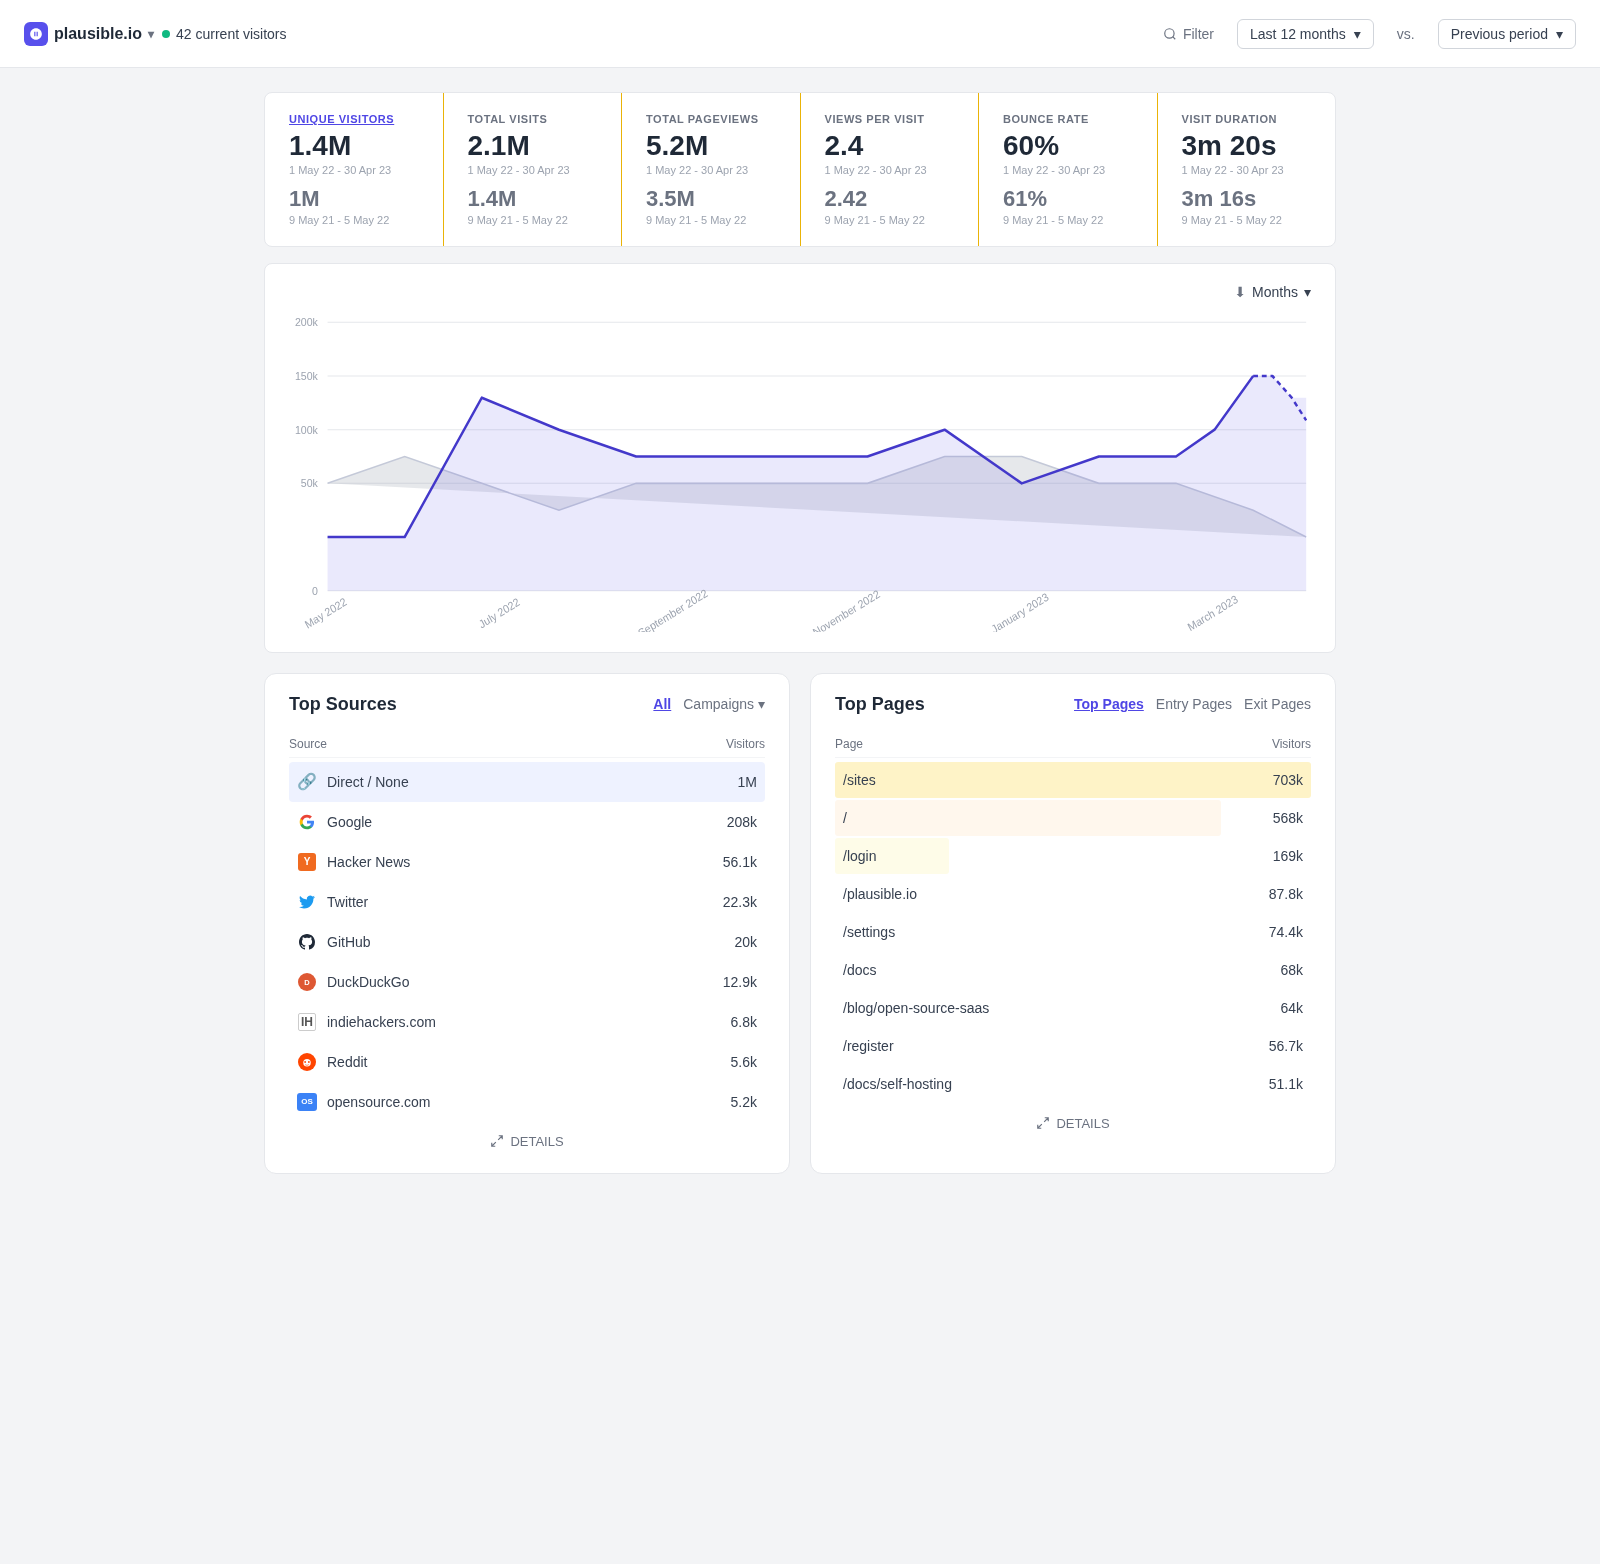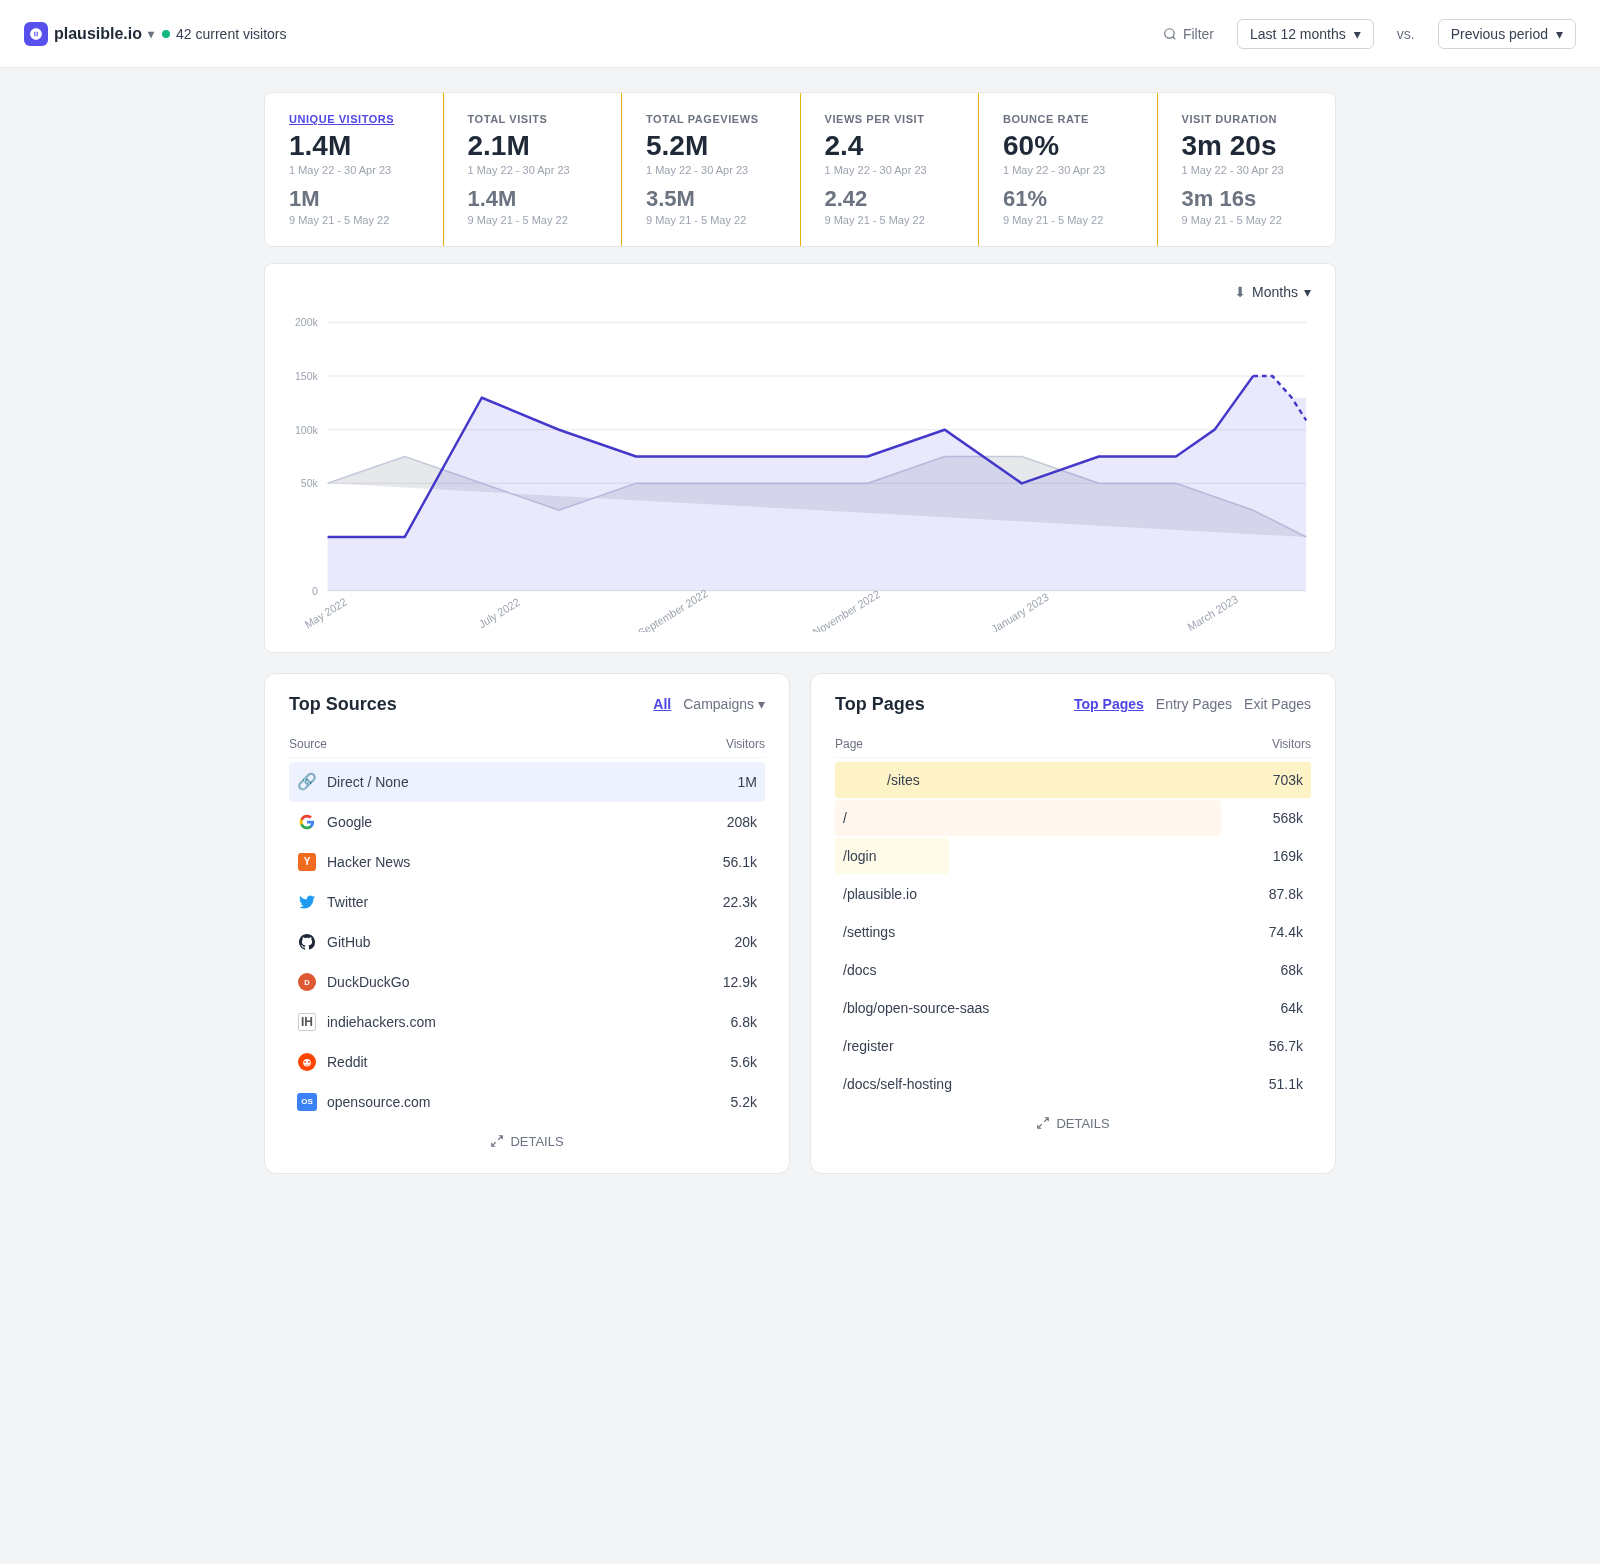--- a/index.html
+++ b/index.html
@@ -321,21 +321,21 @@
           <span class="panel-tab">Exit Pages</span>
         </div>
       </div>
       <div class="table-header">
         <span class="col-label">Page</span>
         <span class="col-label">Visitors</span>
       </div>
       <div id="pages-list">
           <div style="position: relative; margin: 2px 0px;">
     <div style="position:absolute;left:0;top:0;bottom:0;width:100%;background:#fef3c7;border-radius:3px;z-index:0;"></div>
-    <div class="table-row" style="position:relative;z-index:1;margin-left:44px;">
+    <div class="table-row" style="position:relative;z-index:1;">
       <span class="row-name">/sites</span>
       <span class="row-value">703k</span>
     </div>
   </div>
           <div style="position: relative; margin: 2px 0px;">
     <div style="position:absolute;left:0;top:0;bottom:0;width:81%;background:#fff7ed;border-radius:3px;z-index:0;"></div>
     <div class="table-row" style="position:relative;z-index:1;">
       <span class="row-name">/</span>
       <span class="row-value">568k</span>
     </div>

